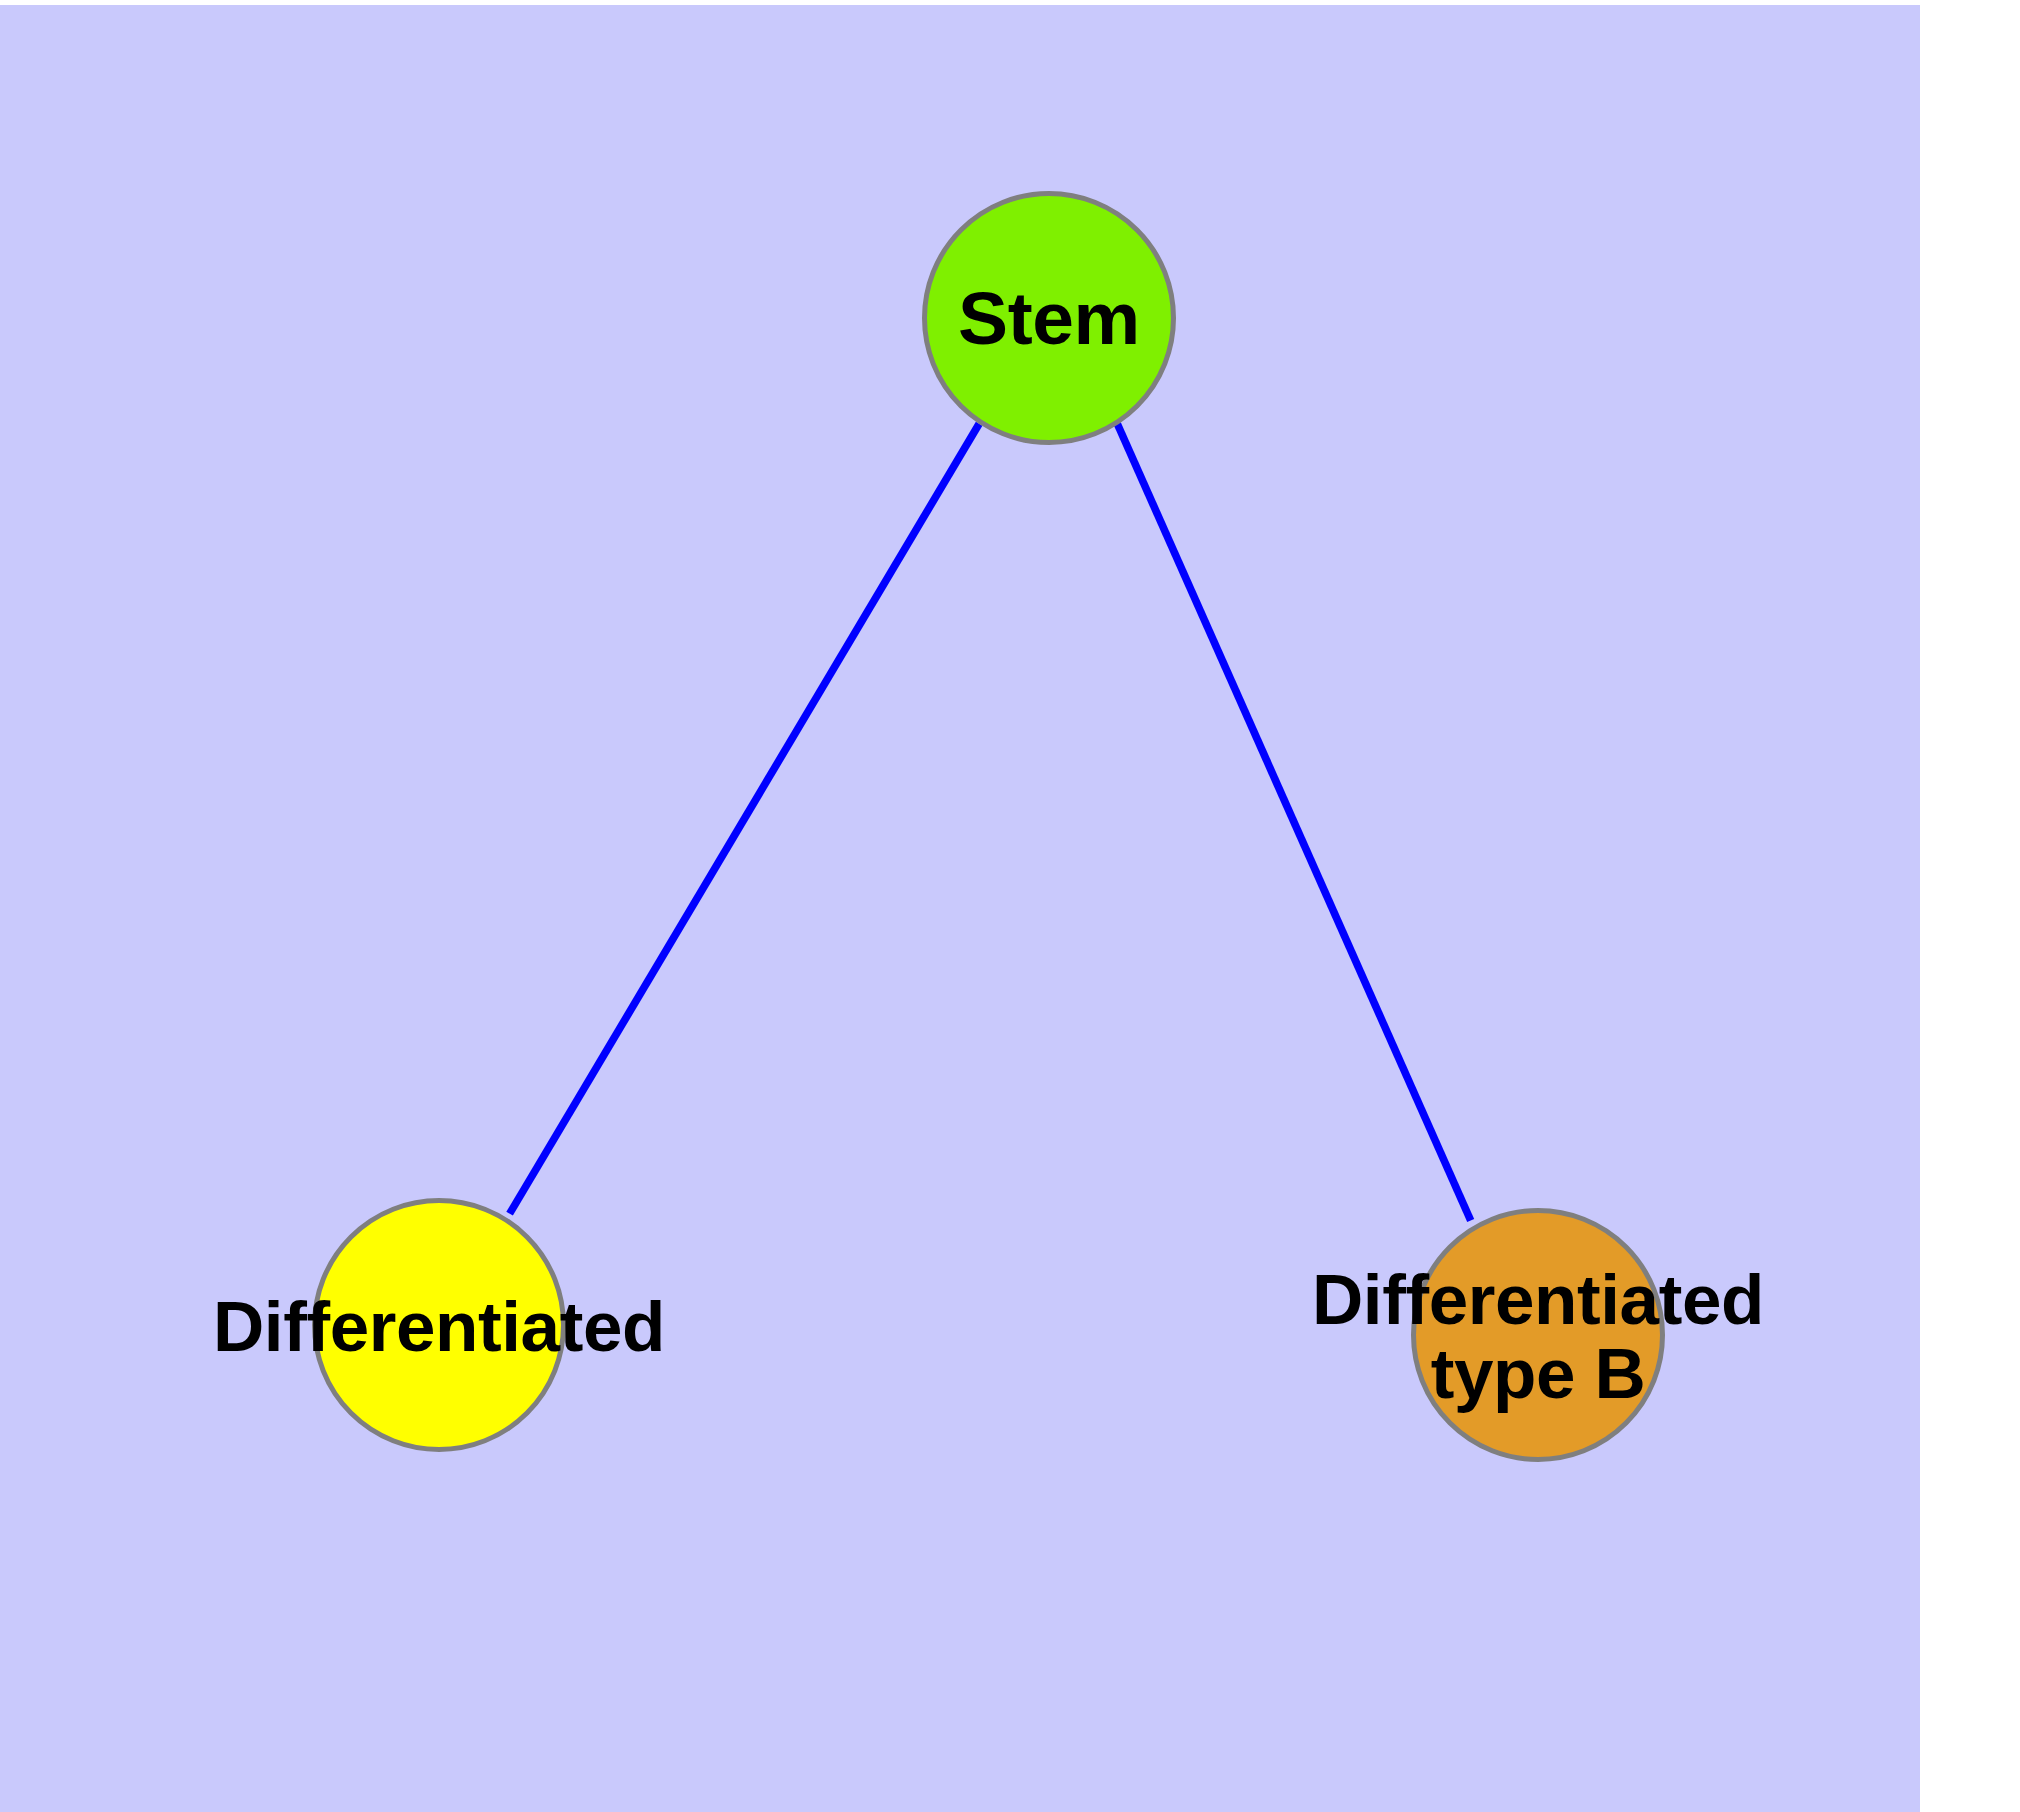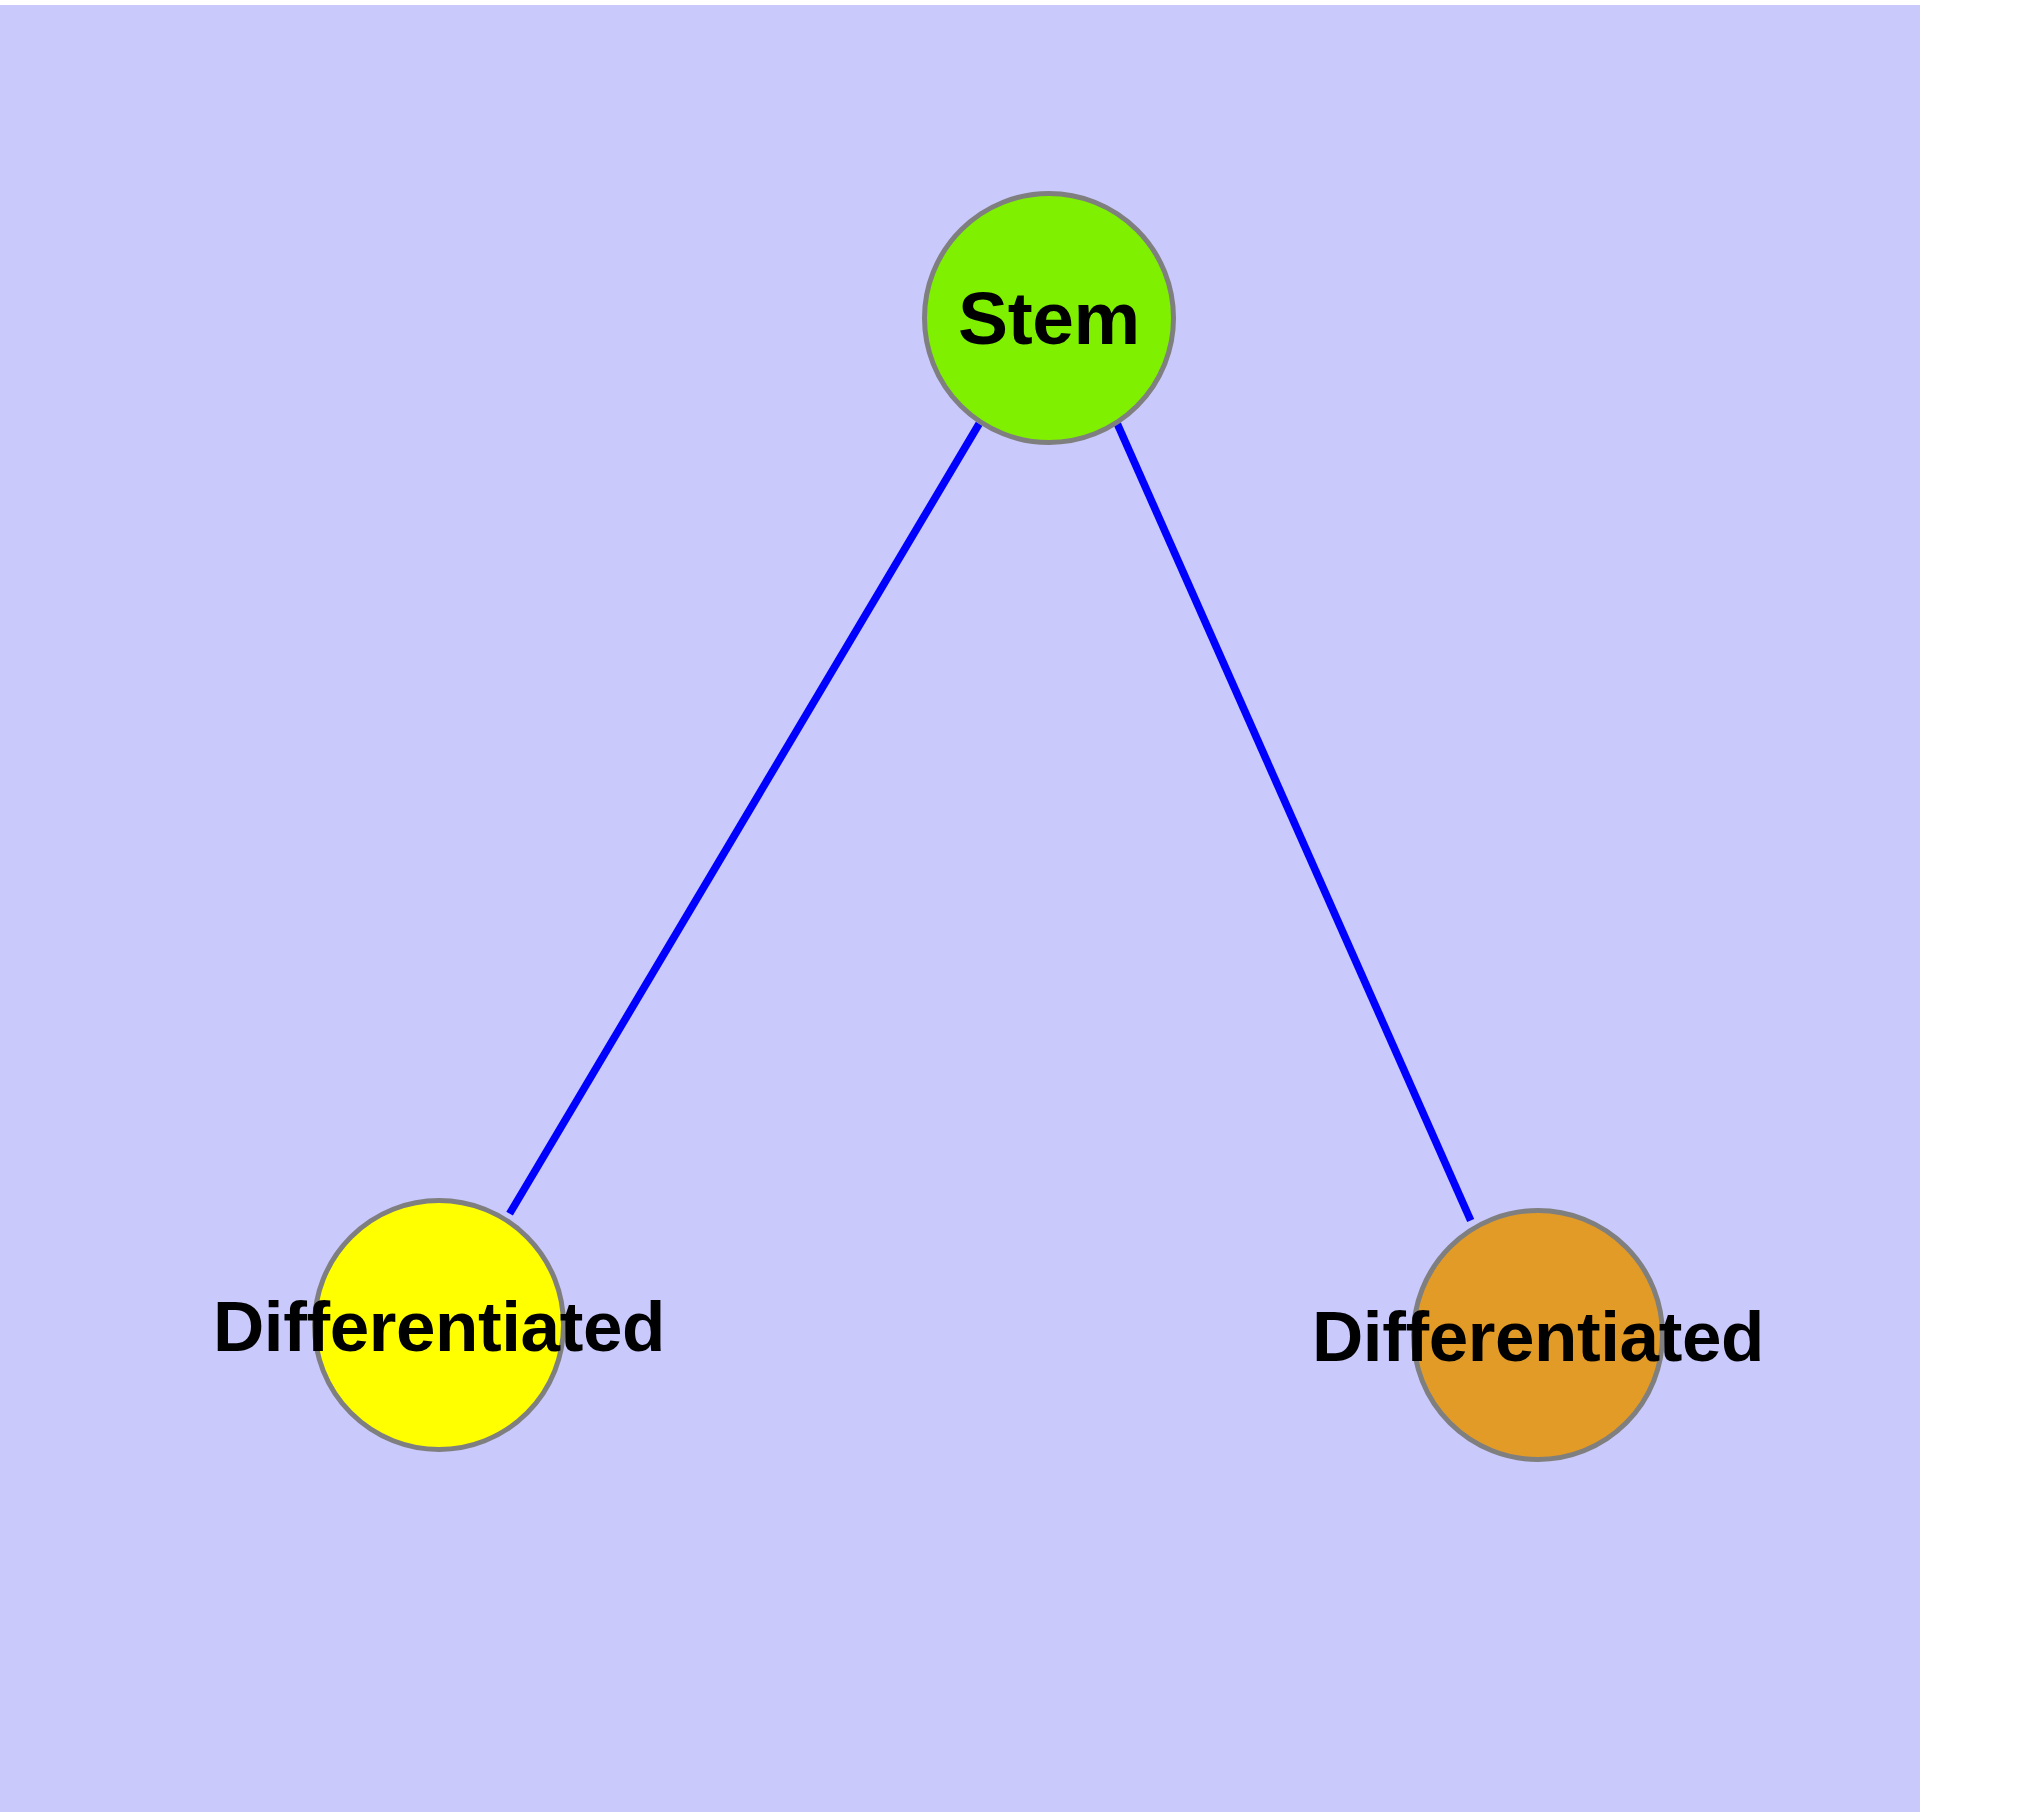--- a/index.html
+++ b/index.html
@@ -69,17 +69,17 @@
     <div class="node-label" style="left:0px; top:0px; font-size:75px;">Stem</div>
   </div>
 
   <div class="node-group" style="left:439px; top:1325px;">
     <div class="node-circle" style="left:-127px; top:-127px; width:254px; height:254px; background:#ffff00;"></div>
     <div class="node-label" style="left:0px; top:1.7px; font-size:71px;"><span>Differentiated</span><br></div>
   </div>
 
   <div class="node-group" style="left:1538px; top:1335px;">
     <div class="node-circle" style="left:-127px; top:-127px; width:254px; height:254px; background:#e39b28;"></div>
-    <div class="node-label" style="left:0px; top:1.7px; font-size:71px;"><span>Differentiated</span><br></div>
+    <div class="node-label" style="left:0px; top:1.7px; font-size:71px;"><span>Differentiated</span><br><span>type B</span></div>
   </div>
 
 </div>
 
 
 </body></html>

